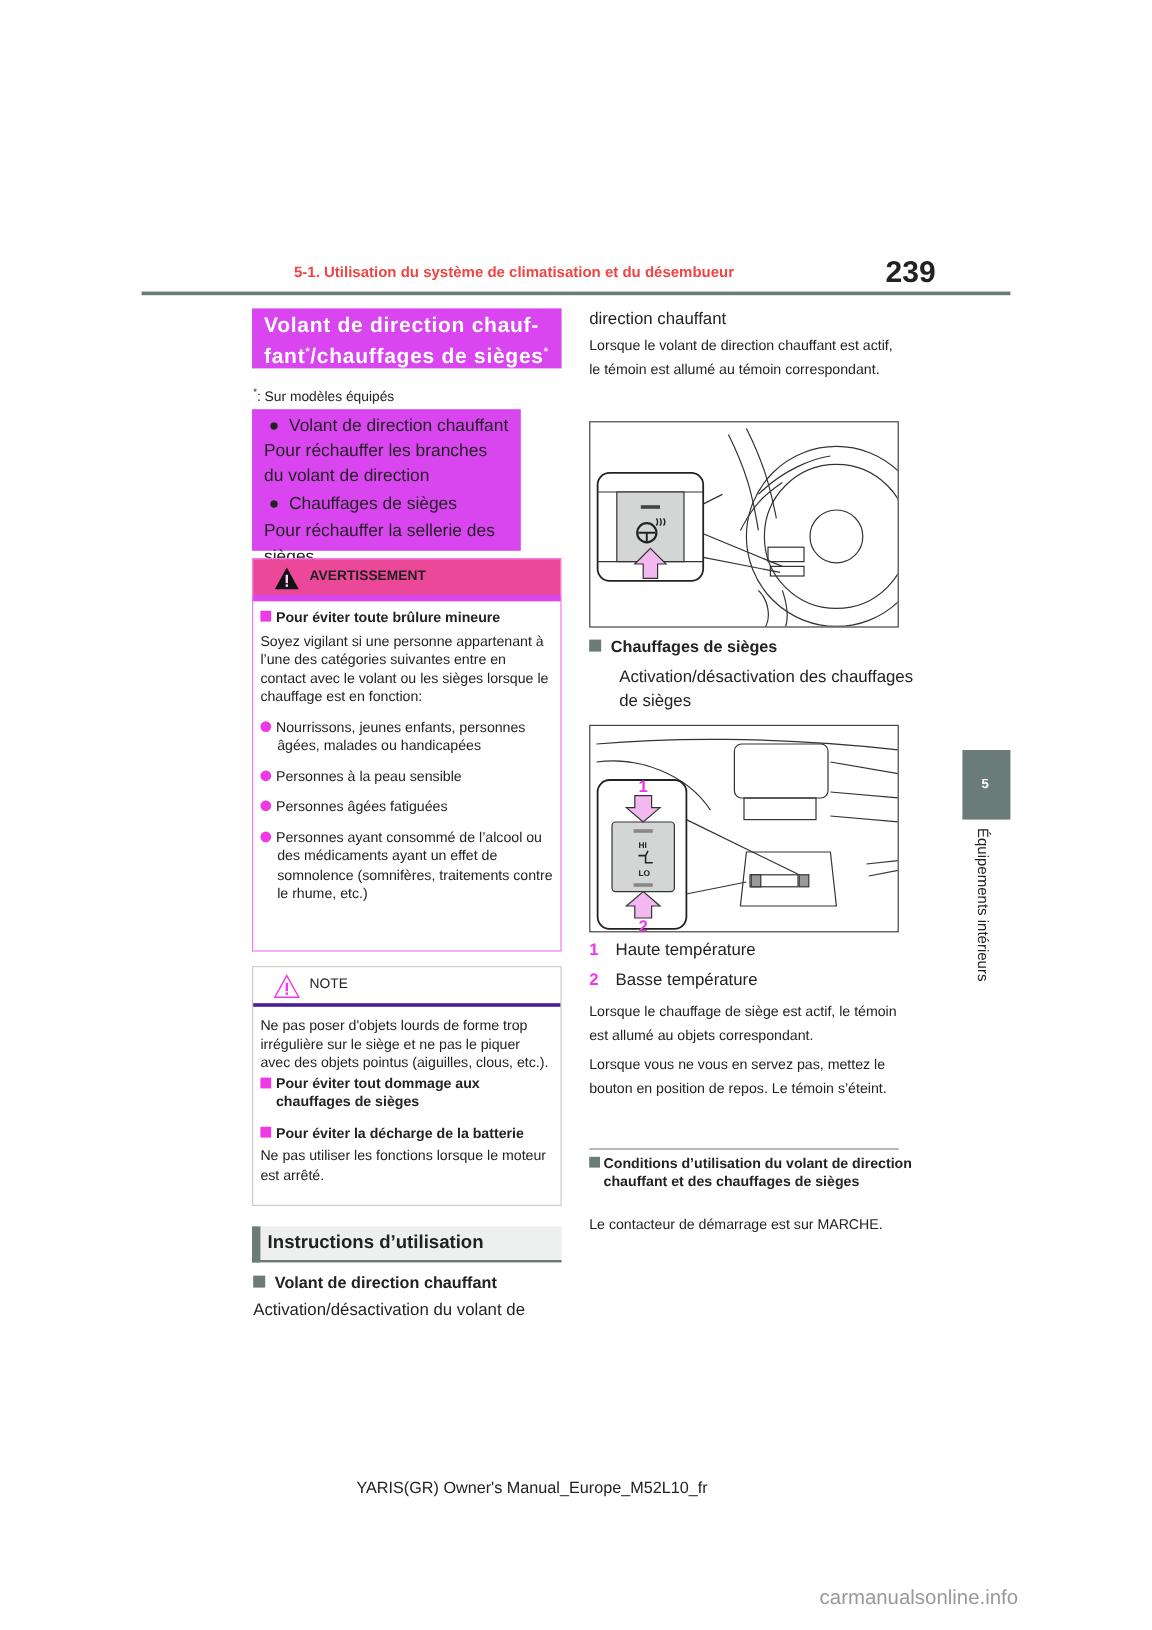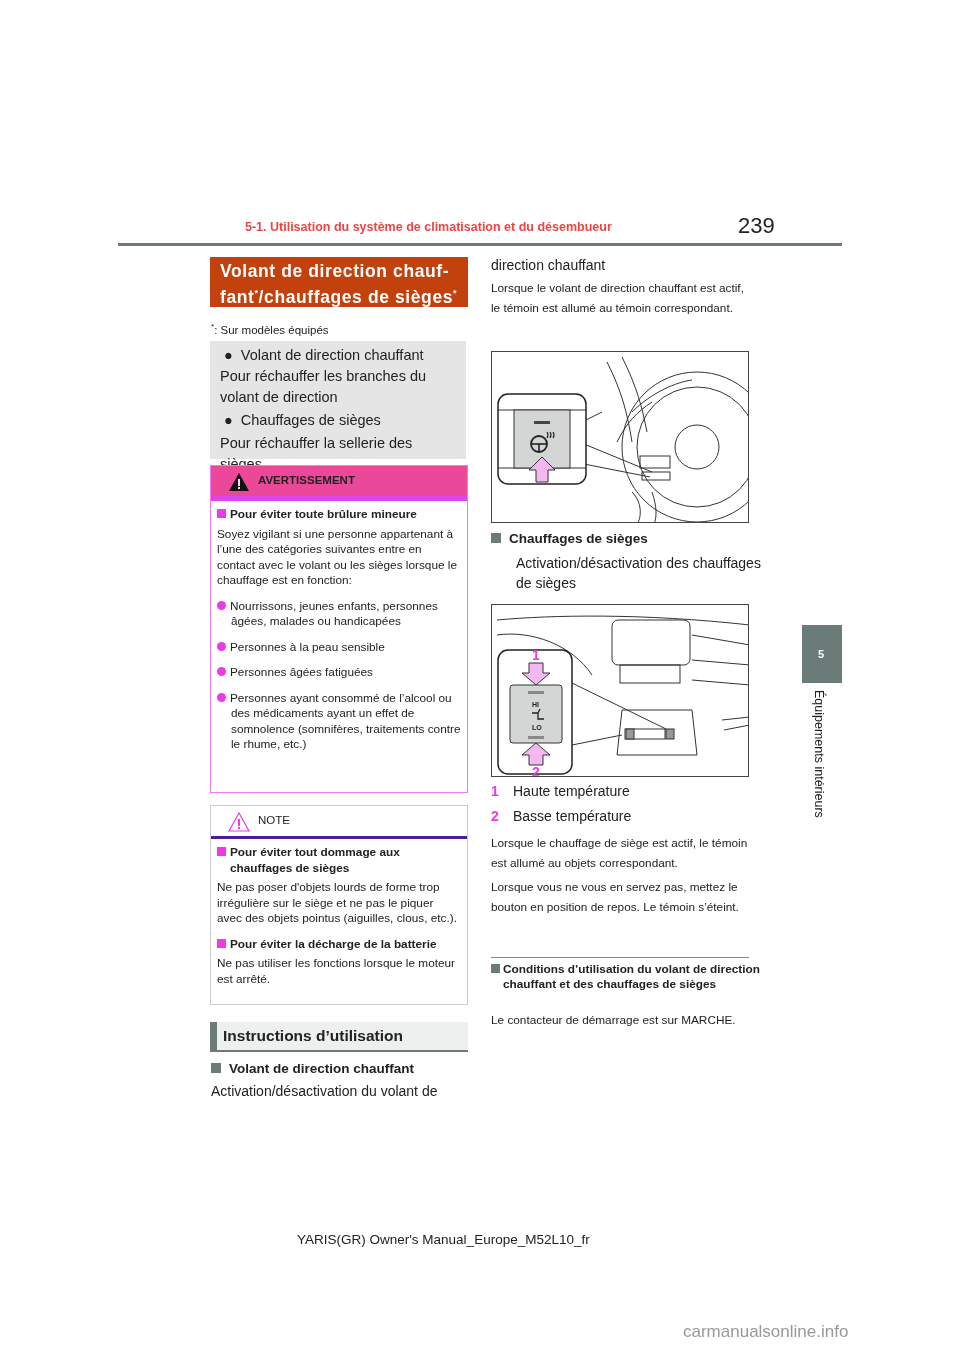--- a/index.html
+++ b/index.html
@@ -1,28 +1,28 @@
 <!DOCTYPE html>
 <html><head>
 <meta charset="utf-8">
 <style>
   html,body{margin:0;padding:0;background:#fff;}
   body{width:960px;height:1358px;position:relative;overflow:hidden;font-family:"Liberation Sans",sans-serif;color:#222;}
   .abs{position:absolute;}
   .hdr-title{left:245px;top:220px;font-size:12.5px;font-weight:bold;color:#ef4444;}
-  .hdr-num{left:738px;top:213px;font-size:22px;font-weight:normal;color:#222;}
+  .hdr-num{left:738px;top:213px;font-size:25px;font-weight:bold;color:#222;}
   .hdr-rule{left:118px;top:243px;width:724px;height:3px;background:#6b7b78;}
   .side-tab{left:802px;top:625px;width:40px;height:58px;background:#6b7b78;}
   .side-num{left:818px;top:648px;font-size:11px;font-weight:bold;color:#fff;}
   .side-label{left:812px;top:690px;writing-mode:vertical-rl;font-size:12.5px;color:#222;}
 
-  .title-box{left:210px;top:257px;width:258px;height:50px;background:#c2410c;color:#fff;font-weight:bold;font-size:17.5px;line-height:22px;padding:3px 10px;box-sizing:border-box;letter-spacing:0.6px;}
+  .title-box{left:210px;top:257px;width:258px;height:50px;background:#d946ef;color:#fff;font-weight:bold;font-size:17.5px;line-height:22px;padding:3px 10px;box-sizing:border-box;letter-spacing:0.6px;}
   .title-box sup{font-size:9px;}
   .note-star{left:211px;top:322px;font-size:11.5px;}
-  .grey-box{left:210px;top:341px;width:256px;height:118px;background:#e5e5e5;font-size:14.5px;line-height:21px;padding:4px 10px;box-sizing:border-box;}
+  .grey-box{left:210px;top:341px;width:224px;height:118px;background:#d946ef;font-size:14.5px;line-height:21px;padding:4px 10px;box-sizing:border-box;}
   .grey-box .b{padding-left:4px;}
   .grey-box p{margin:0;}
 
   .warn-box{left:210px;top:465px;width:258px;height:328px;border:1px solid #f07bf0;box-sizing:border-box;}
   .warn-head{height:30px;background:#ec4899;border-bottom:5px solid #d946ef;position:relative;}
   .warn-head span{position:absolute;left:47px;top:8px;font-size:11.5px;font-weight:bold;}
   .warn-body{padding:4px 6px;font-size:11.8px;line-height:15.5px;}
   .pink-sq{display:inline-block;width:9px;height:9px;background:#ee3ae6;margin-right:4px;}
   .pink-dot{display:inline-block;width:9px;height:9px;border-radius:50%;background:#ee3ae6;margin-right:4px;vertical-align:0px;}
   .li{padding-left:14px;text-indent:-14px;margin:10px 0 0 0;}
@@ -88,22 +88,22 @@
 <div class="abs note-box">
   <div class="note-head">
     <svg style="position:absolute;left:17px;top:6px" width="22" height="20" viewBox="0 0 22 20">
         <polygon points="11,1 21,19 1,19" fill="none" stroke="#ee3ae6" stroke-width="1.2"></polygon>
         <rect x="10" y="7" width="2" height="7" fill="#ee3ae6"></rect>
         <rect x="10" y="15" width="2" height="2" fill="#ee3ae6"></rect>
       </svg>
     <span>NOTE</span>
   </div>
   <div class="note-body">
+    <div style="margin-top:4px">Ne pas poser d'objets lourds de forme trop irrégulière sur le siège et ne pas le piquer avec des objets pointus (aiguilles, clous, etc.).</div>
     <div style="font-weight:bold;margin-top:2px;padding-left:13px;text-indent:-13px"><span class="pink-sq"></span><span>Pour éviter tout dommage aux chauffages de sièges</span></div>
-    <div style="margin-top:4px">Ne pas poser d'objets lourds de forme trop irrégulière sur le siège et ne pas le piquer avec des objets pointus (aiguilles, clous, etc.).</div>
     <div style="font-weight:bold;margin-top:10px"><span class="pink-sq"></span><span>Pour éviter la décharge de la batterie</span></div>
     <div style="margin-top:4px">Ne pas utiliser les fonctions lorsque le moteur est arrêté.</div>
   </div>
 </div>
 
 <div class="abs instr">Instructions d’utilisation</div>
 <div class="abs sub-h" style="left:211px;top:1061px"><span class="grey-sq"></span><span>Volant de direction chauffant</span></div>
 <div class="abs body-t" style="left:211px;top:1083px">Activation/désactivation du volant de</div>
 
 <div class="abs body-t" style="left:491px;top:257px">direction chauffant</div>

